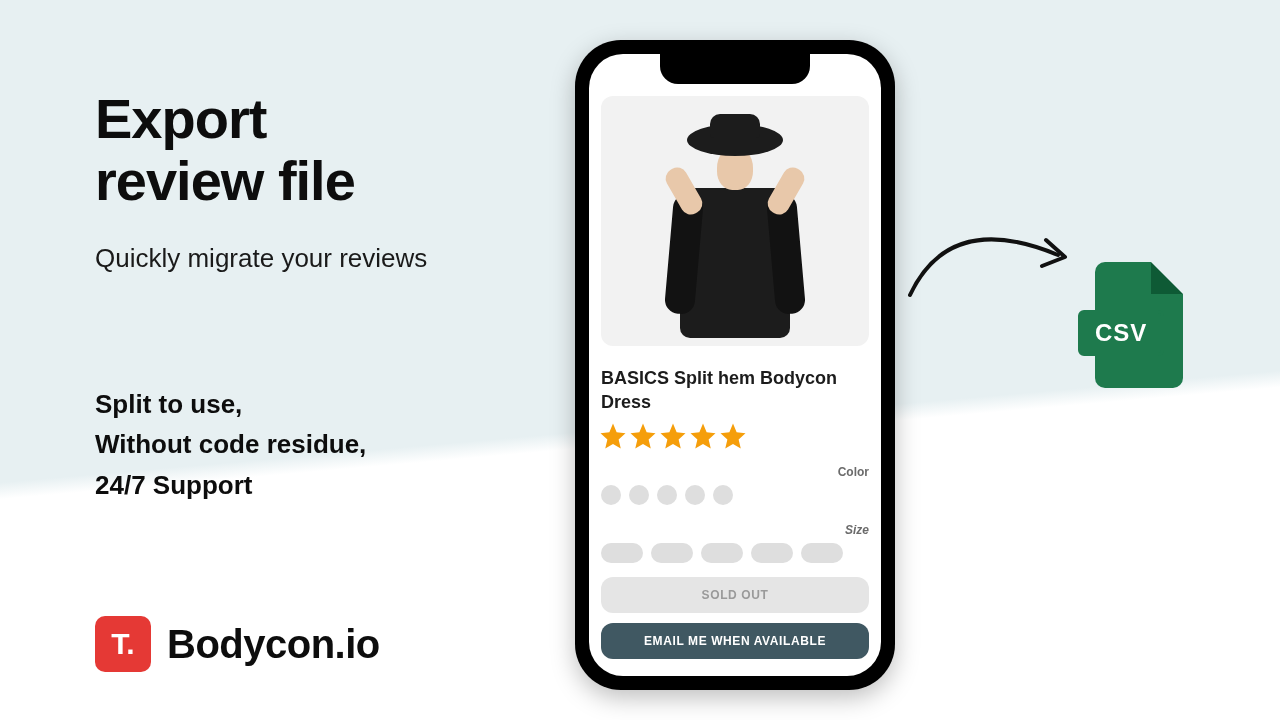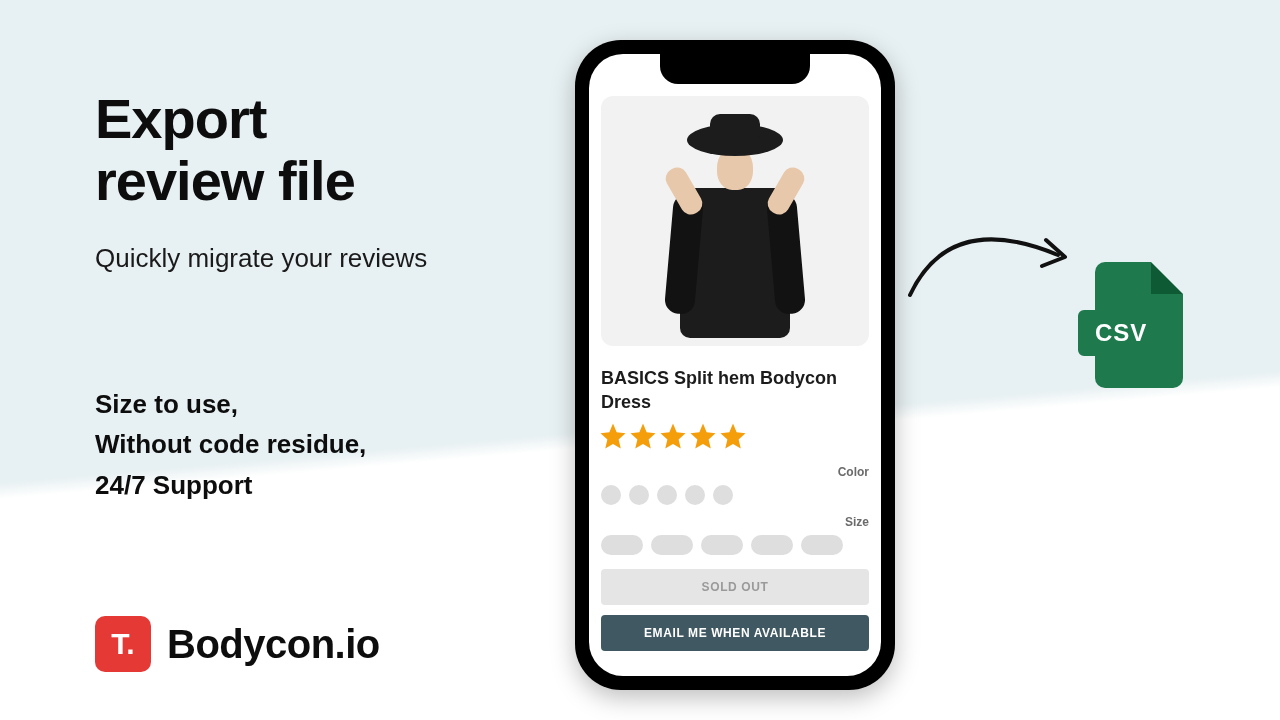--- a/index.html
+++ b/index.html
@@ -226,21 +226,21 @@
       height: 30px;
       fill: #f59e0b;
     }
     .opt-label {
       margin-top: 14px;
       font-size: 12px;
       font-weight: 600;
       color: #6b6b6b;
       text-align: right;
     }
-    .opt-label.size { margin-top: 10px; }
+    .opt-label.size { margin-top: 18px; font-style: italic; }
     .color-swatches {
       margin-top: 6px;
       display: flex;
       gap: 8px;
     }
     .swatch {
       width: 20px;
       height: 20px;
       border-radius: 50%;
       background: #dedede;
@@ -252,21 +252,21 @@
     }
     .size-pill {
       width: 42px;
       height: 20px;
       border-radius: 10px;
       background: #dedede;
     }
     .btn {
       width: 100%;
       height: 36px;
-      border-radius: 4px;
+      border-radius: 12px;
       display: flex;
       align-items: center;
       justify-content: center;
       font-size: 12px;
       font-weight: 800;
       letter-spacing: 0.6px;
       margin-top: 14px;
     }
     .btn.sold {
       background: #e5e5e5;
@@ -334,21 +334,21 @@
 </head>
 <body>
 
 <div class="left-content">
   <h1 class="headline">
     <span>Export</span><br>
     <span>review file</span>
   </h1>
   <p class="subheadline">Quickly migrate your reviews</p>
   <div class="features">
-    <div>Size to use,</div>
+    <div>Split to use,</div>
     <div>Without code residue,</div>
     <div>24/7 Support</div>
   </div>
 </div>
 
 <div class="brand">
   <div class="brand-badge">T.</div>
   <div class="brand-text">Bodycon.io</div>
 </div>
 

